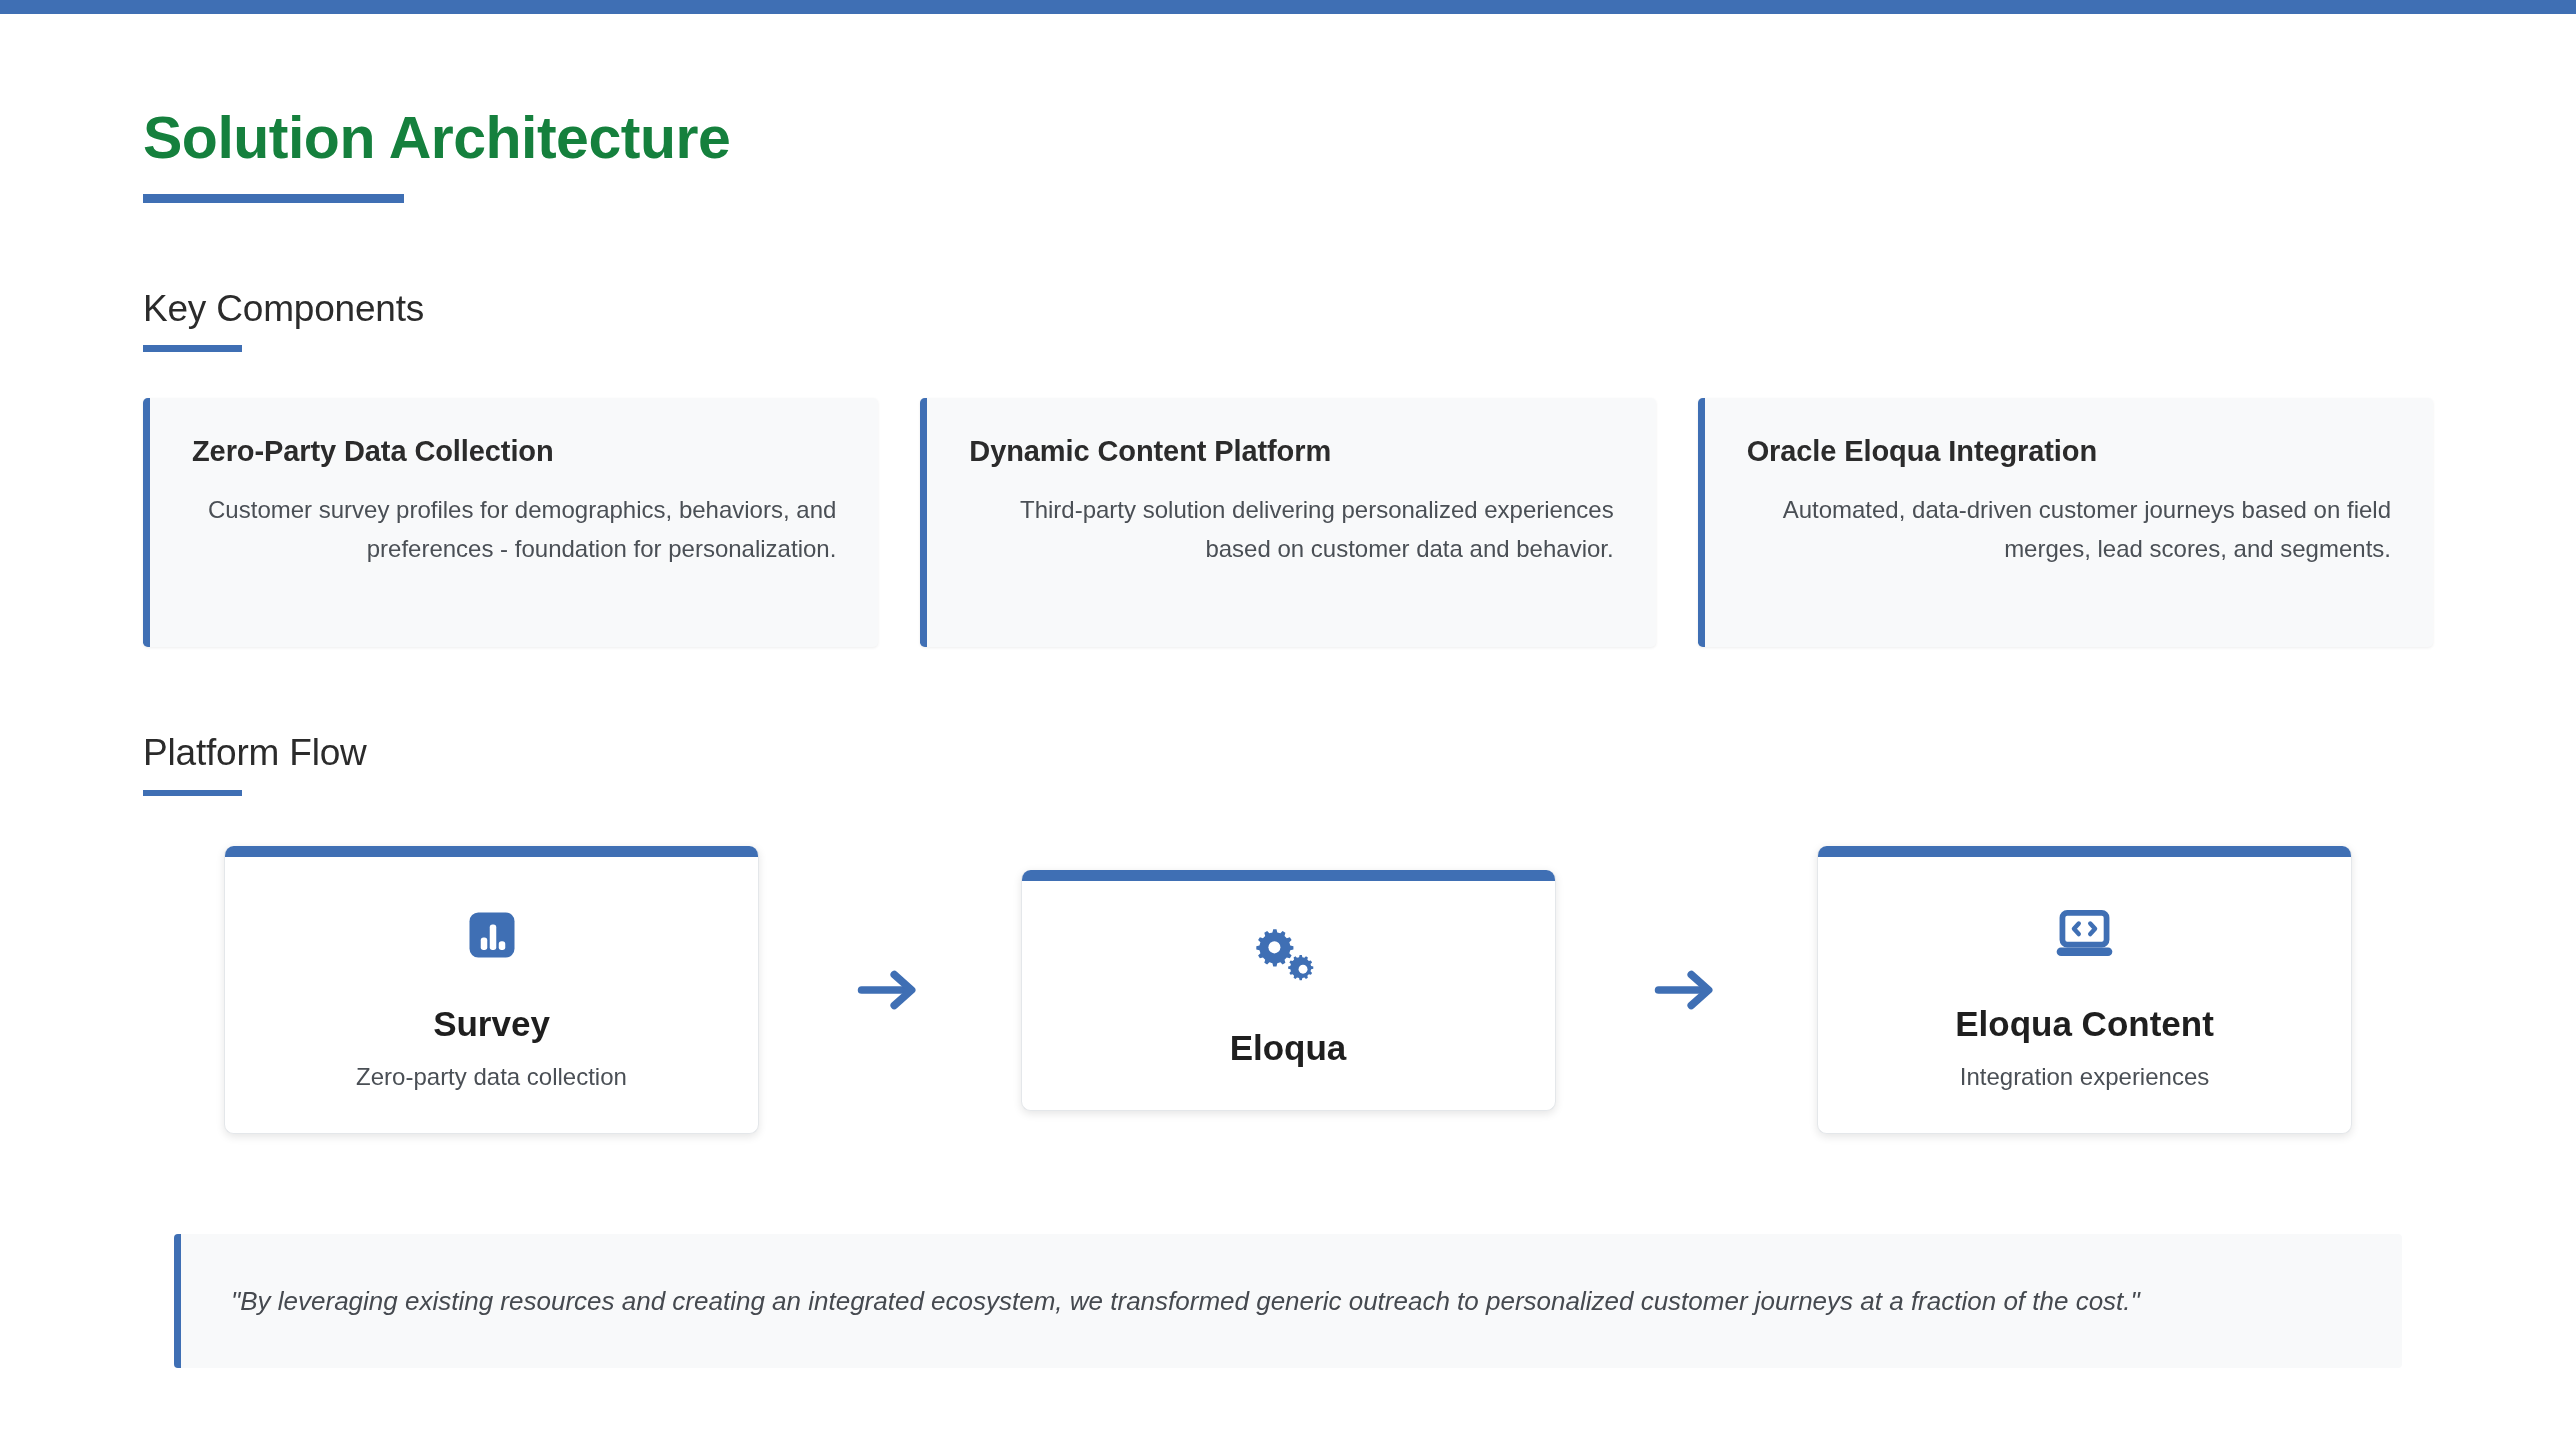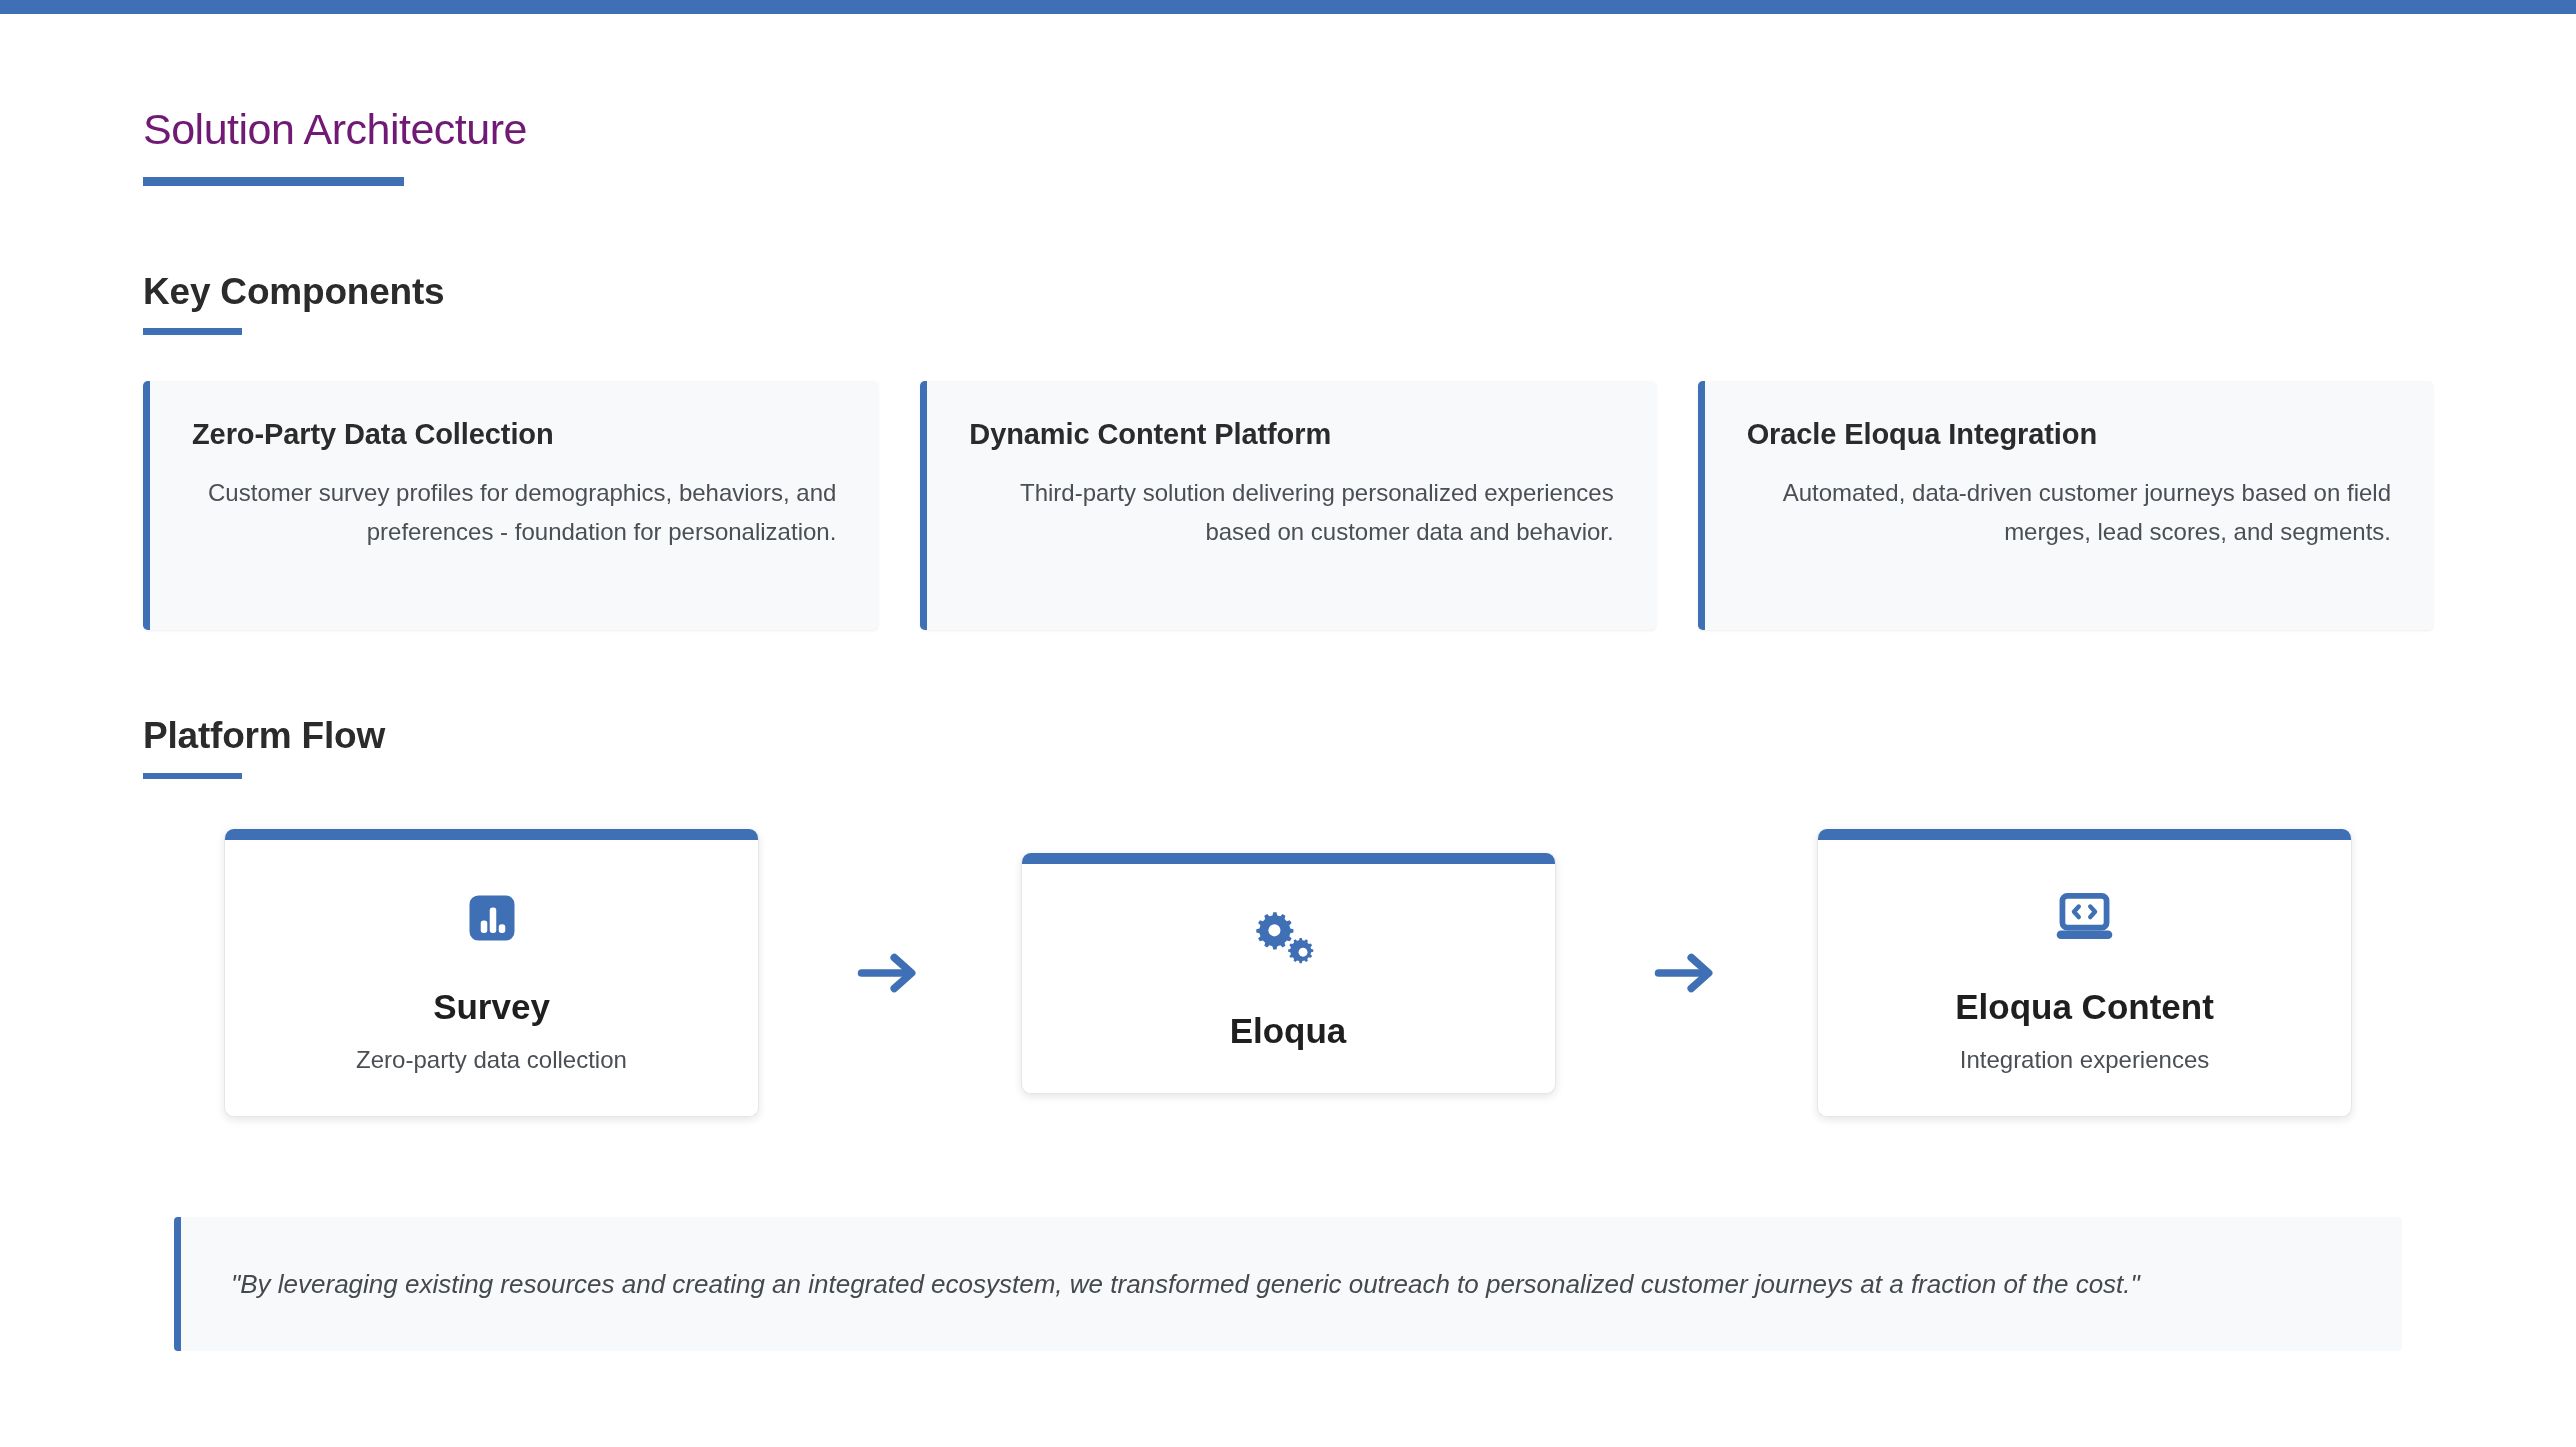--- a/index.html
+++ b/index.html
@@ -32,40 +32,40 @@
   .content {
     position: absolute;
     top: 13.5px;
     left: 0;
     width: 2576px;
     padding: 93px 143px 0 143px;
   }
 
   
   .page-title {
-    font-size: 43px;
-    font-weight: 400;
-    color: #701a75;
+    font-size: 59px;
+    font-weight: 700;
+    color: #15803d;
     letter-spacing: -0.5px;
     line-height: 1.06;
   }
   .title-rule {
     width: 261px;
     height: 8.7px;
     background: #3F6FB4;
     margin-top: 25px;
   }
 
   
   .section {
     margin-top: 85px;
   }
   .section-title {
     font-size: 37px;
-    font-weight: 700;
+    font-weight: 400;
     color: #2b2b2b;
     letter-spacing: -0.2px;
   }
   .section-rule {
     width: 99px;
     height: 6.8px;
     background: #3F6FB4;
     margin-top: 15.5px;
   }
 

